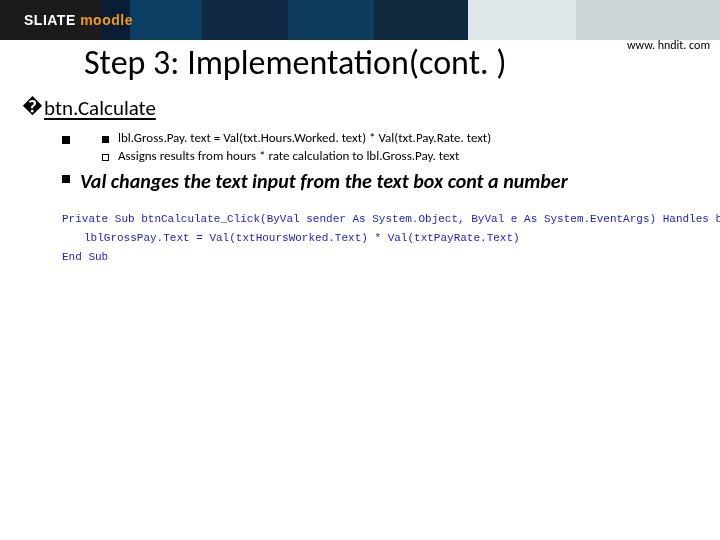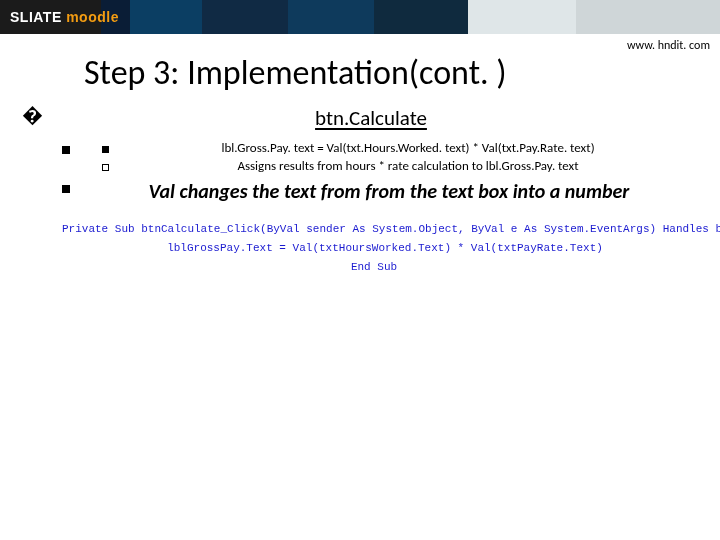--- a/index.html
+++ b/index.html
@@ -1,27 +1,27 @@
 <!DOCTYPE html>
 <html><head>
 <meta charset="utf-8">
 <style>
   * { box-sizing: border-box; margin: 0; padding: 0; }
   html, body { width: 720px; height: 540px; font-family: Calibri, Arial, sans-serif; background: #fff; color: #000; overflow: hidden; }
   .banner {
-    width: 720px; height: 34px;
+    width: 720px; height: 40px;
     background: linear-gradient(90deg,#1b1b1b 0 14%, #0a1d36 14% 18%, #0b3e63 18% 28%, #102a44 28% 40%, #0e3a5c 40% 52%, #0f2a3e 52% 65%, #dfe6e8 65% 80%, #cfd6d8 80% 100%);
-    display:flex; align-items:center; padding-left:10px;
+    display:flex; align-items:center; padding-left:24px;
   }
   .banner .brand { font-family: Arial, sans-serif; font-size:14px; font-weight:bold; letter-spacing:0.5px; }
   .brand .w1 { color:#fff; }
   .brand .w2 { color:#f39c12; }
   .url { position:absolute; top:38px; right:10px; font-size:12px; font-family: Calibri, Arial, sans-serif; text-align: center; }
-  .title { font-size:34px; font-weight:400; padding: 20px 0 0 84px; line-height:1.1; }
-  .body { padding: 14px 22px 0 22px; text-align: center; }
+  .title { font-size:34px; font-weight:400; padding: 4px 0 0 84px; line-height:1.1; }
+  .body { padding: 14px 22px 0 22px; }
   .section-head { font-size:21px; font-weight:400; text-decoration: underline; text-underline-offset:3px; position:relative; padding-left:22px; }
   .section-head::before { content:"\FFFD"; position:absolute; left:0; top:0; font-size:21px; line-height:1; }
   ul.lvl1 { list-style:none; margin: 8px 0 0 40px; }
   ul.lvl1 > li { position:relative; padding-left:18px; font-size:20px; line-height:1.3; }
   ul.lvl1 > li::before { content:""; position:absolute; left:0; top:7px; width:8px; height:8px; background:#000; }
   ul.lvl2 { list-style:none; margin: 2px 0 4px 22px; }
   ul.lvl2 > li { position:relative; padding-left:16px; font-size:13px; line-height:1.35; }
   ul.lvl2 > li.solid::before { content:""; position:absolute; left:0; top:7px; width:7px; height:7px; background:#000; }
   ul.lvl2 > li.hollow::before { content:""; position:absolute; left:0; top:7px; width:5px; height:5px; border:1px solid #000; background:#fff; }
   .bold { font-weight:700;font-style:italic; }
@@ -51,21 +51,21 @@
   <div class="section-head">btn.Calculate</div>
 
   <ul class="lvl1">
     <li>
       <ul class="lvl2">
         <li class="solid"><span>lbl.Gross.Pay. text = Val(txt.Hours.Worked. text) * Val(txt.Pay.Rate. text)</span></li>
         <li class="hollow"><span>Assigns results from hours * rate calculation to lbl.Gross.Pay. text</span></li>
       </ul>
     </li>
     <li>
-      <span class="bold">Val</span><span class="bold"> changes the text from from the text box into a number</span>
+      <span class="bold">Val</span><span class="bold"> changes the text input from the text box cont a number</span>
     </li>
   </ul>
 
   <div class="code-block">
     <div class="line">Private Sub btnCalculate_Click(ByVal sender As System.Object, ByVal e As System.EventArgs) Handles btnCalculate.Click</div>
     <div class="line indent">lblGrossPay.Text = Val(txtHoursWorked.Text) * Val(txtPayRate.Text)</div>
     <div class="line">End Sub</div>
   </div>
 </div>
 

